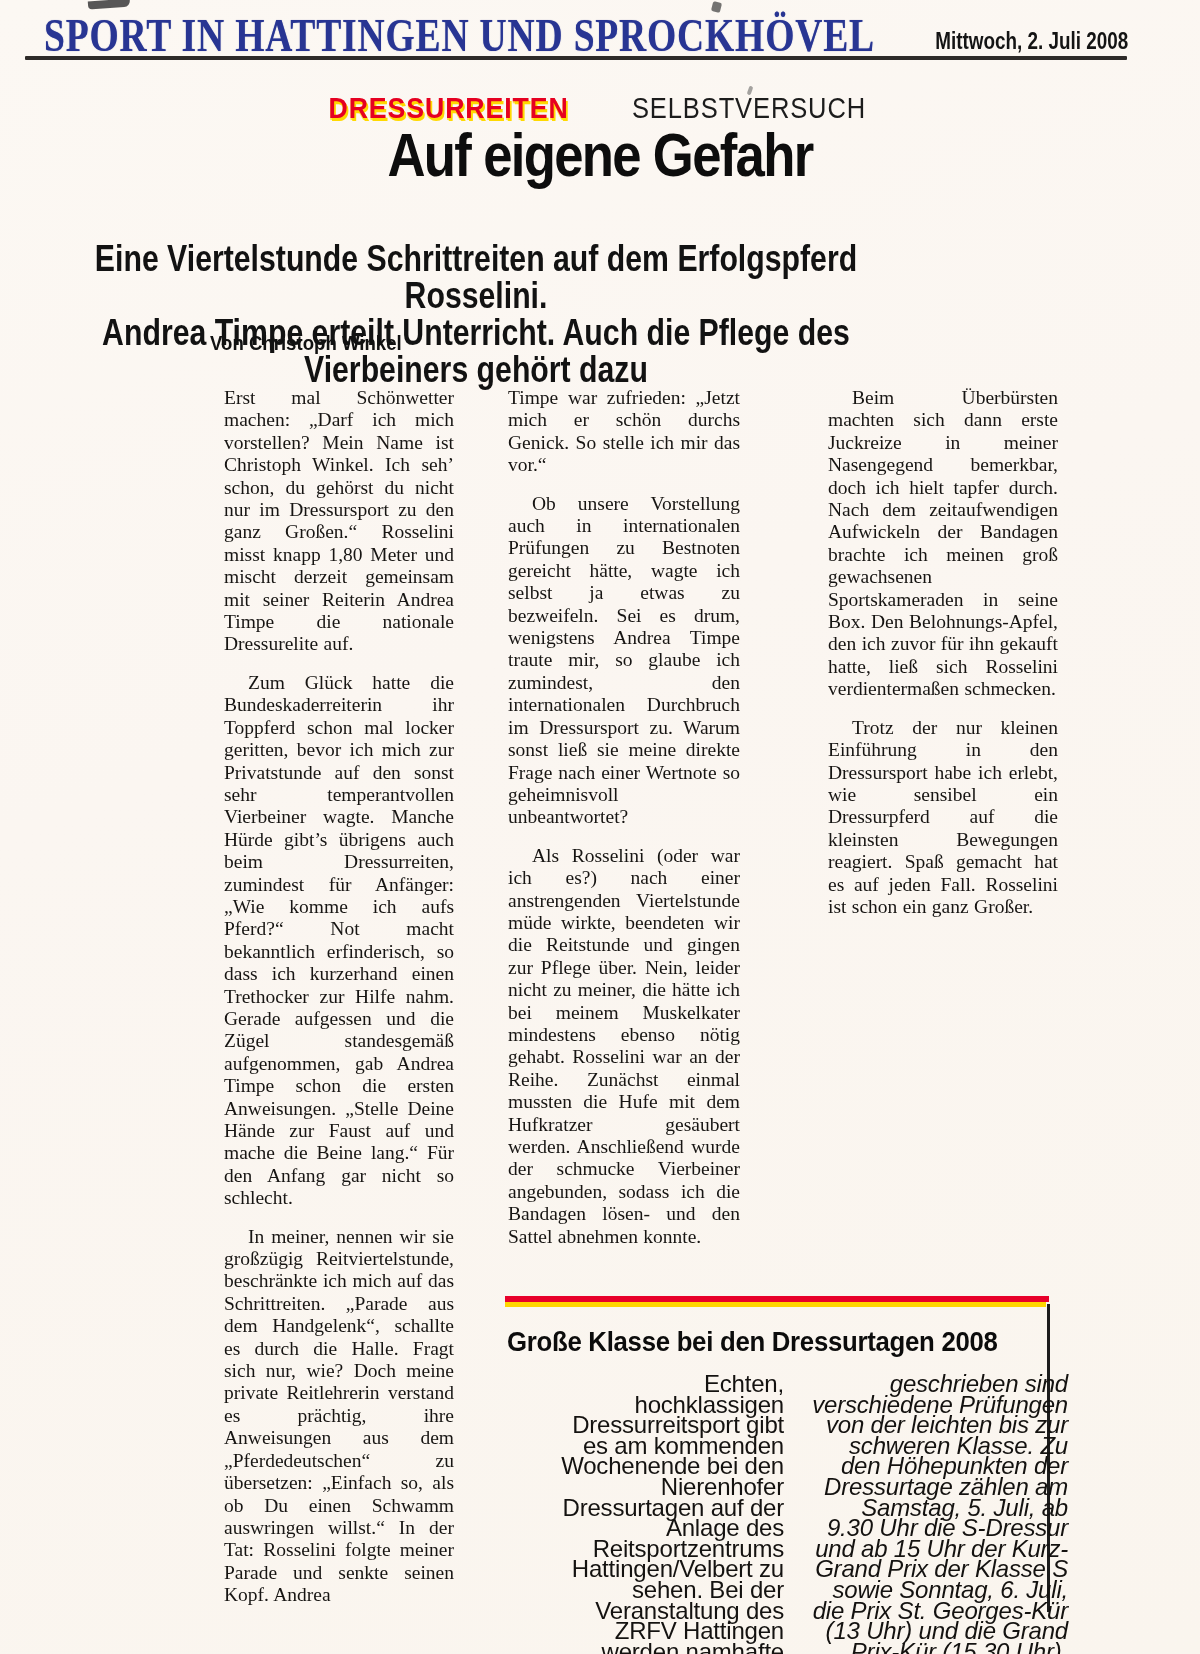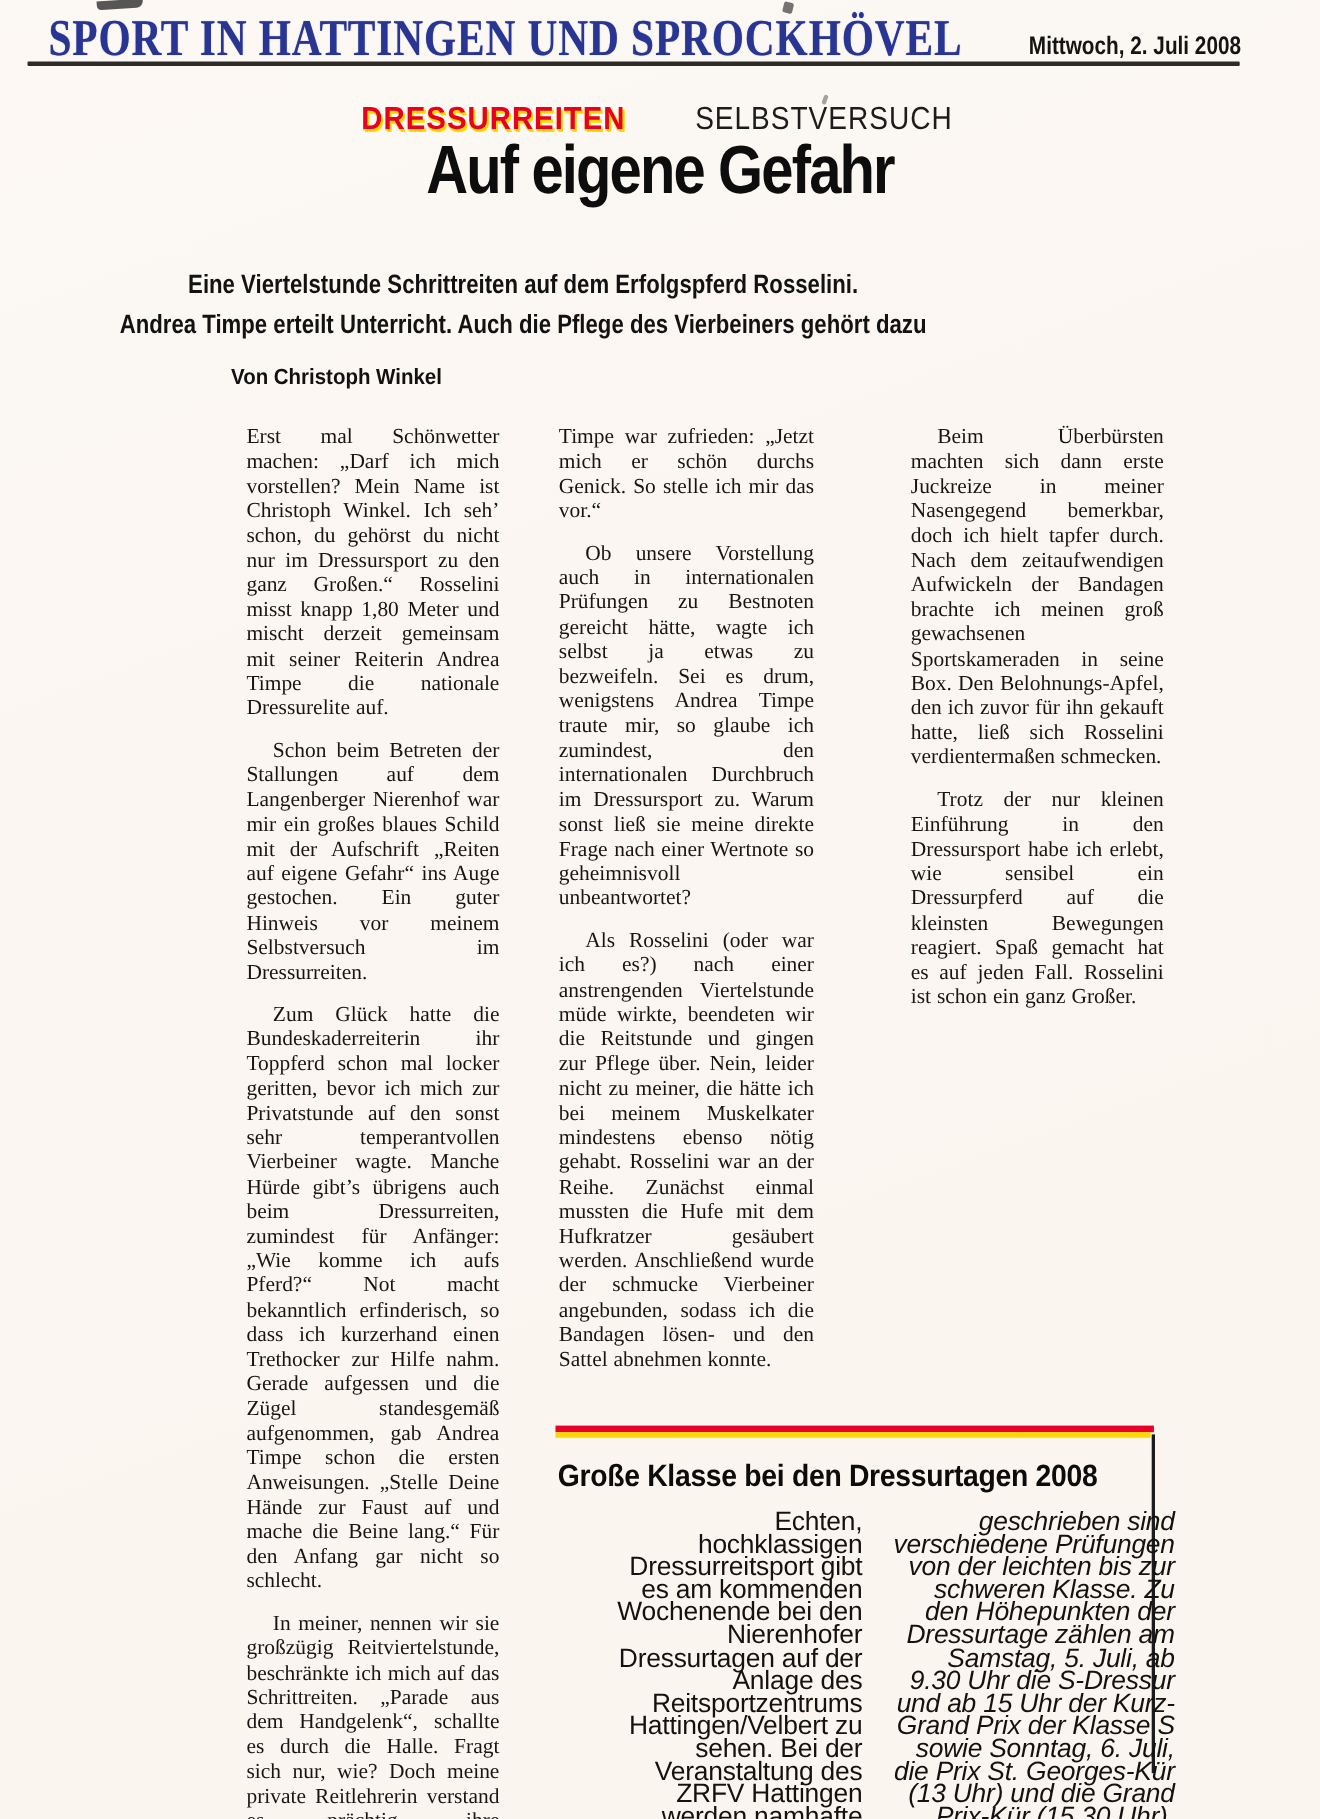--- a/index.html
+++ b/index.html
@@ -56,21 +56,21 @@
   .headline{
     position:absolute;left:0;top:118px;width:1200px;margin:0;
     text-align:center;
     font-family:"Liberation Sans", sans-serif;
     font-weight:700;font-size:62px;line-height:1.2;color:#0d0d0d;
   }
   .hl-inner{display:inline-block;transform:scaleX(0.85);transform-origin:center;letter-spacing:-2px;}
   .subhead{
     position:absolute;left:0;top:240px;width:952px;text-align:center;
     font-family:"Liberation Sans", sans-serif;font-weight:700;
-    font-size:24px;line-height:37px;color:#121212;
+    font-size:36px;line-height:37px;color:#121212;
   }
   .sh-inner{display:inline-block;transform:scaleX(0.84);transform-origin:center;}
   
   .byline{
     position:absolute;left:210px;top:332px;
     font-family:"Liberation Sans", sans-serif;font-weight:700;font-size:20px;
     transform:scaleX(0.93);transform-origin:left top;color:#111;
   }
   .col{
     position:absolute;top:371px;
@@ -129,21 +129,20 @@
     <div class="sh-inner">
       <div>Eine Viertelstunde Schrittreiten auf dem Erfolgspferd Rosselini.</div>
       <div>Andrea Timpe erteilt Unterricht. Auch die Pflege des Vierbeiners gehört dazu</div>
     </div>
   </div>
 
   <div class="byline">Von Christoph Winkel</div>
 
   <div class="col col1">
       <p class="para">Erst mal Schönwetter machen: „Darf ich mich vorstellen? Mein Name ist Christoph Winkel. Ich seh’ schon, du gehörst du nicht nur im Dressursport zu den ganz Großen.“ Rosselini misst knapp 1,80 Meter und mischt derzeit gemeinsam mit seiner Reiterin Andrea Timpe die nationale Dressurelite auf.</p>
-      <p class="para indent">Schon beim Betreten der Stallungen auf dem Langenberger Nierenhof war mir ein großes blaues Schild mit der Aufschrift „Reiten auf eigene Gefahr“ ins Auge gestochen. Ein guter Hinweis vor meinem Selbstversuch im Dressurreiten.</p>
       <p class="para indent">Zum Glück hatte die Bundeskaderreiterin ihr Toppferd schon mal locker geritten, bevor ich mich zur Privatstunde auf den sonst sehr temperantvollen Vierbeiner wagte. Manche Hürde gibt’s übrigens auch beim Dressurreiten, zumindest für Anfänger: „Wie komme ich aufs Pferd?“ Not macht bekanntlich erfinderisch, so dass ich kurzerhand einen Trethocker zur Hilfe nahm. Gerade aufgessen und die Zügel standesgemäß aufgenommen, gab Andrea Timpe schon die ersten Anweisungen. „Stelle Deine Hände zur Faust auf und mache die Beine lang.“ Für den Anfang gar nicht so schlecht.</p>
       <p class="para indent">In meiner, nennen wir sie großzügig Reitviertelstunde, beschränkte ich mich auf das Schrittreiten. „Parade aus dem Handgelenk“, schallte es durch die Halle. Fragt sich nur, wie? Doch meine private Reitlehrerin verstand es prächtig, ihre Anweisungen aus dem „Pferdedeutschen“ zu übersetzen: „Einfach so, als ob Du einen Schwamm auswringen willst.“ In der Tat: Rosselini folgte meiner Parade und senkte seinen Kopf. Andrea</p>
     </div>
   <div class="col col2">
       <p class="para">Timpe war zufrieden: „Jetzt mich er schön durchs Genick. So stelle ich mir das vor.“</p>
       <p class="para indent">Ob unsere Vorstellung auch in internationalen Prüfungen zu Bestnoten gereicht hätte, wagte ich selbst ja etwas zu bezweifeln. Sei es drum, wenigstens Andrea Timpe traute mir, so glaube ich zumindest, den internationalen Durchbruch im Dressursport zu. Warum sonst ließ sie meine direkte Frage nach einer Wertnote so geheimnisvoll unbeantwortet?</p>
       <p class="para indent">Als Rosselini (oder war ich es?) nach einer anstrengenden Viertelstunde müde wirkte, beendeten wir die Reitstunde und gingen zur Pflege über. Nein, leider nicht zu meiner, die hätte ich bei meinem Muskelkater mindestens ebenso nötig gehabt. Rosselini war an der Reihe. Zunächst einmal mussten die Hufe mit dem Hufkratzer gesäubert werden. Anschließend wurde der schmucke Vierbeiner angebunden, sodass ich die Bandagen lösen- und den Sattel abnehmen konnte.</p>
     </div>
   <div class="col col3">
       <p class="para indent">Beim Überbürsten machten sich dann erste Juckreize in meiner Nasengegend bemerkbar, doch ich hielt tapfer durch. Nach dem zeitaufwendigen Aufwickeln der Bandagen brachte ich meinen groß gewachsenen Sportskameraden in seine Box. Den Belohnungs-Apfel, den ich zuvor für ihn gekauft hatte, ließ sich Rosselini verdientermaßen schmecken.</p>

